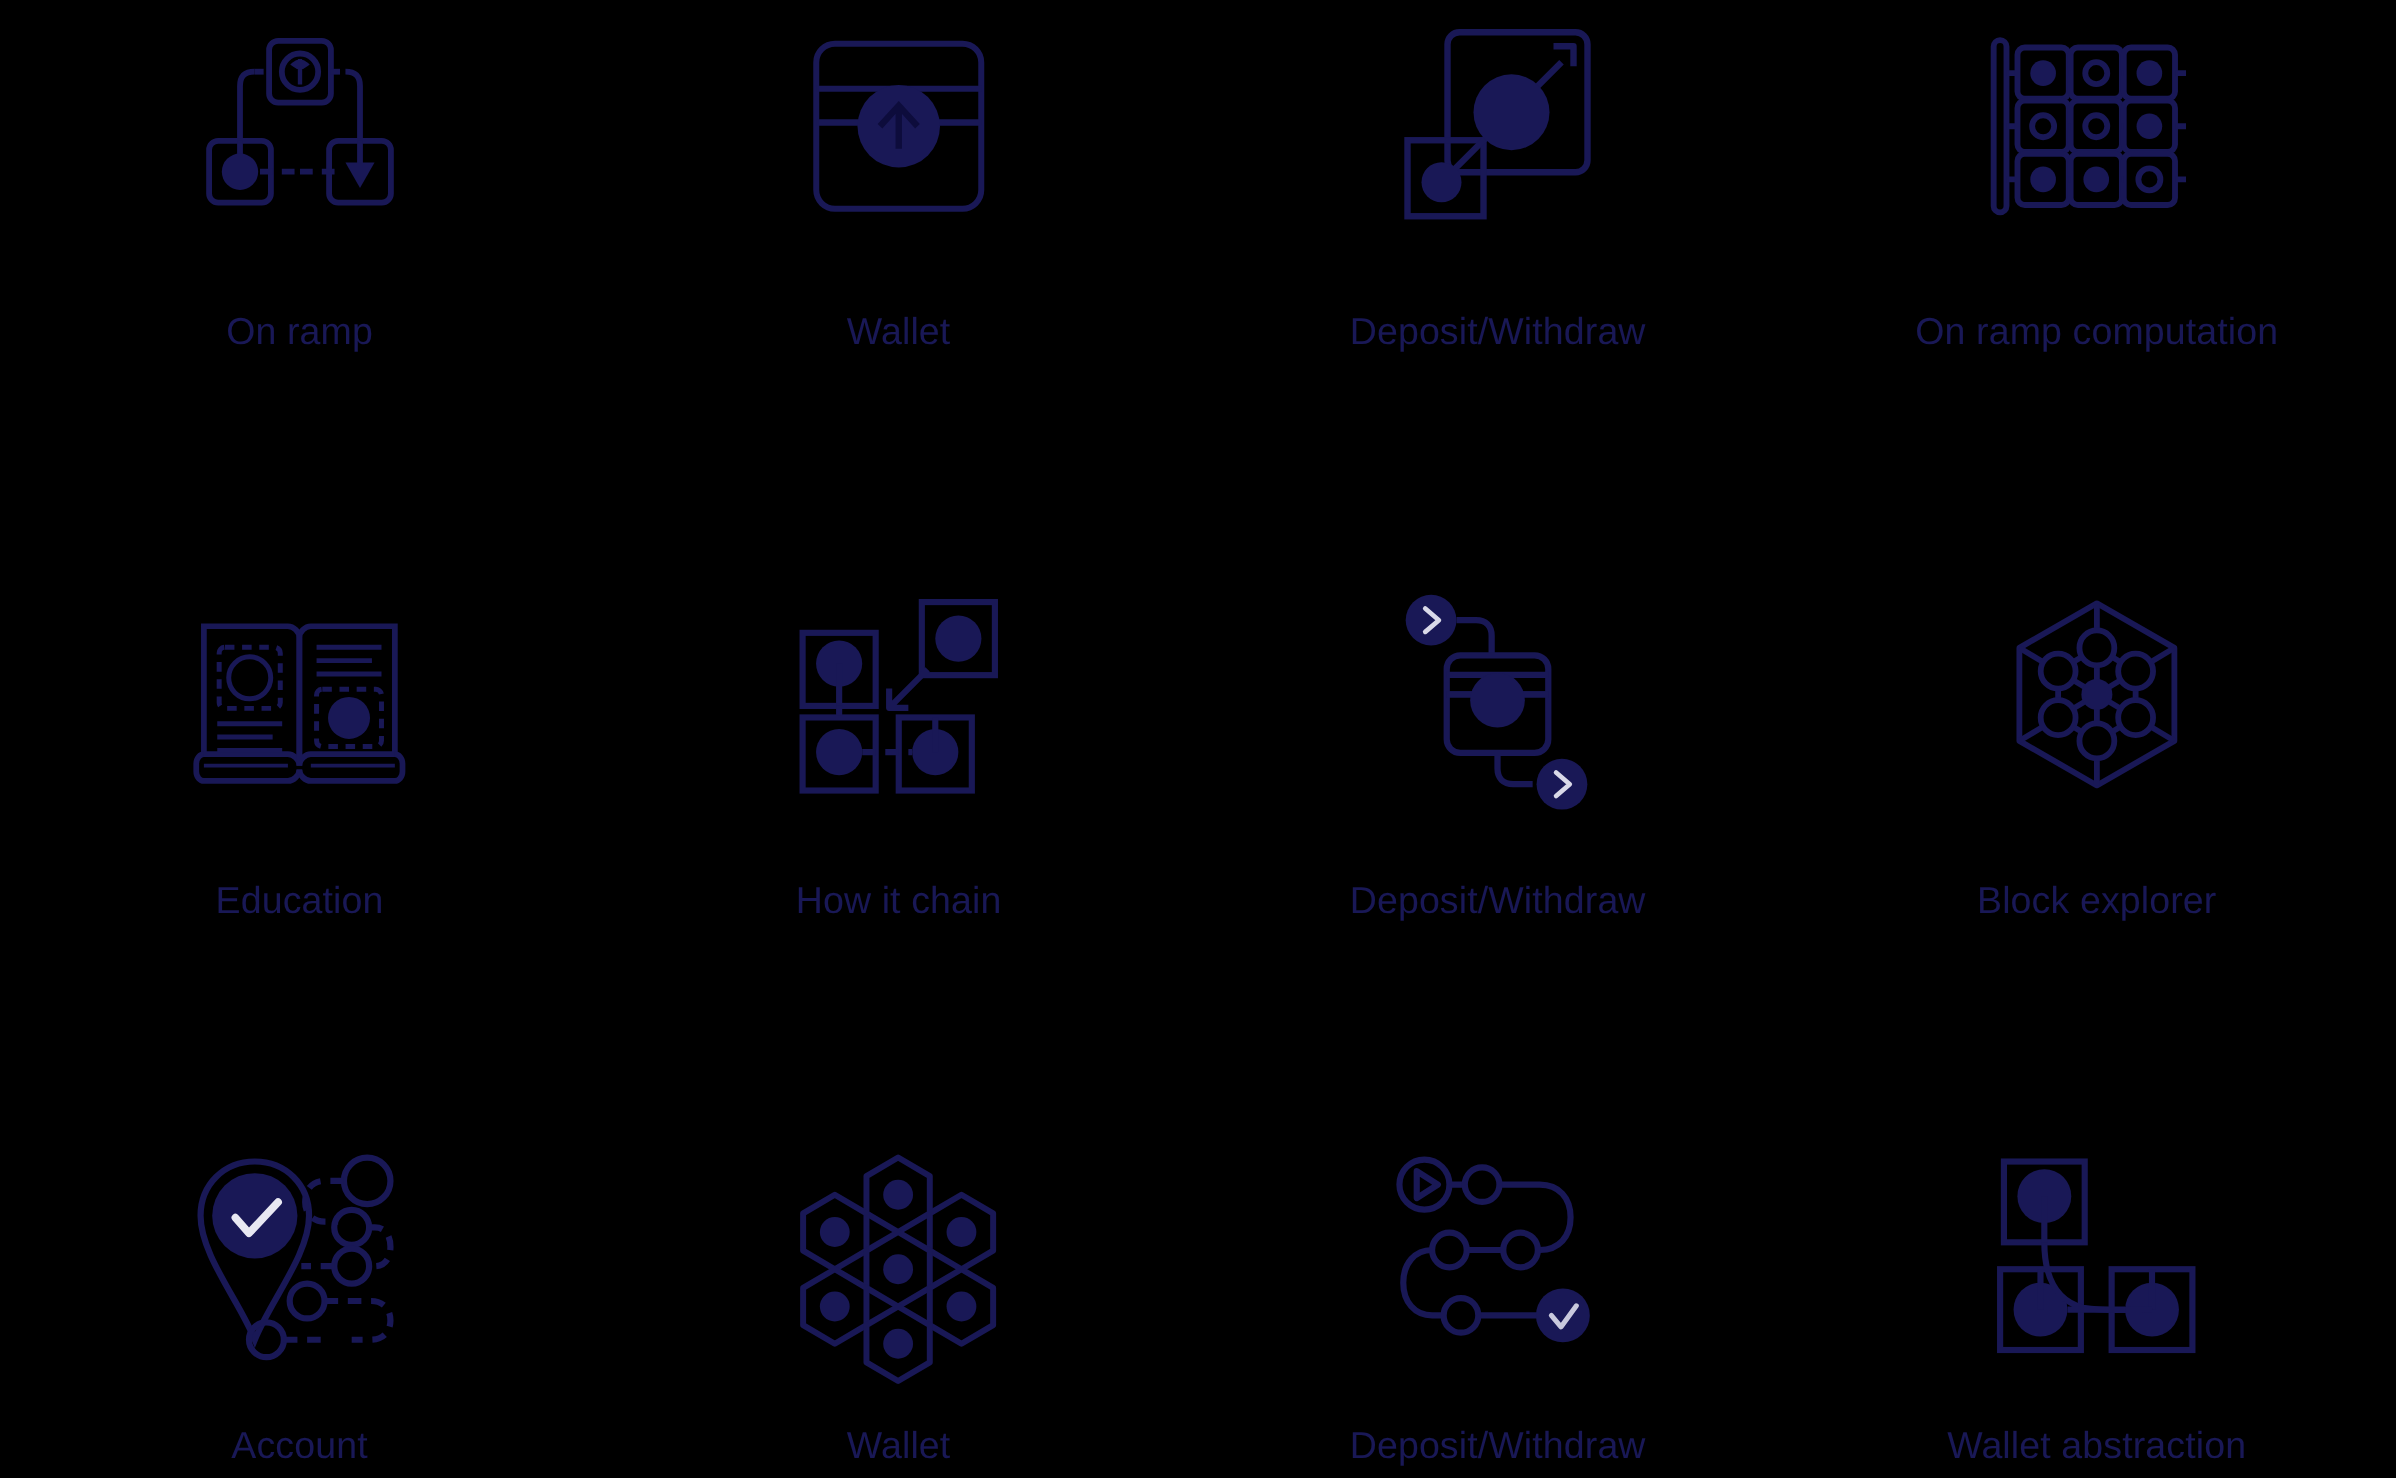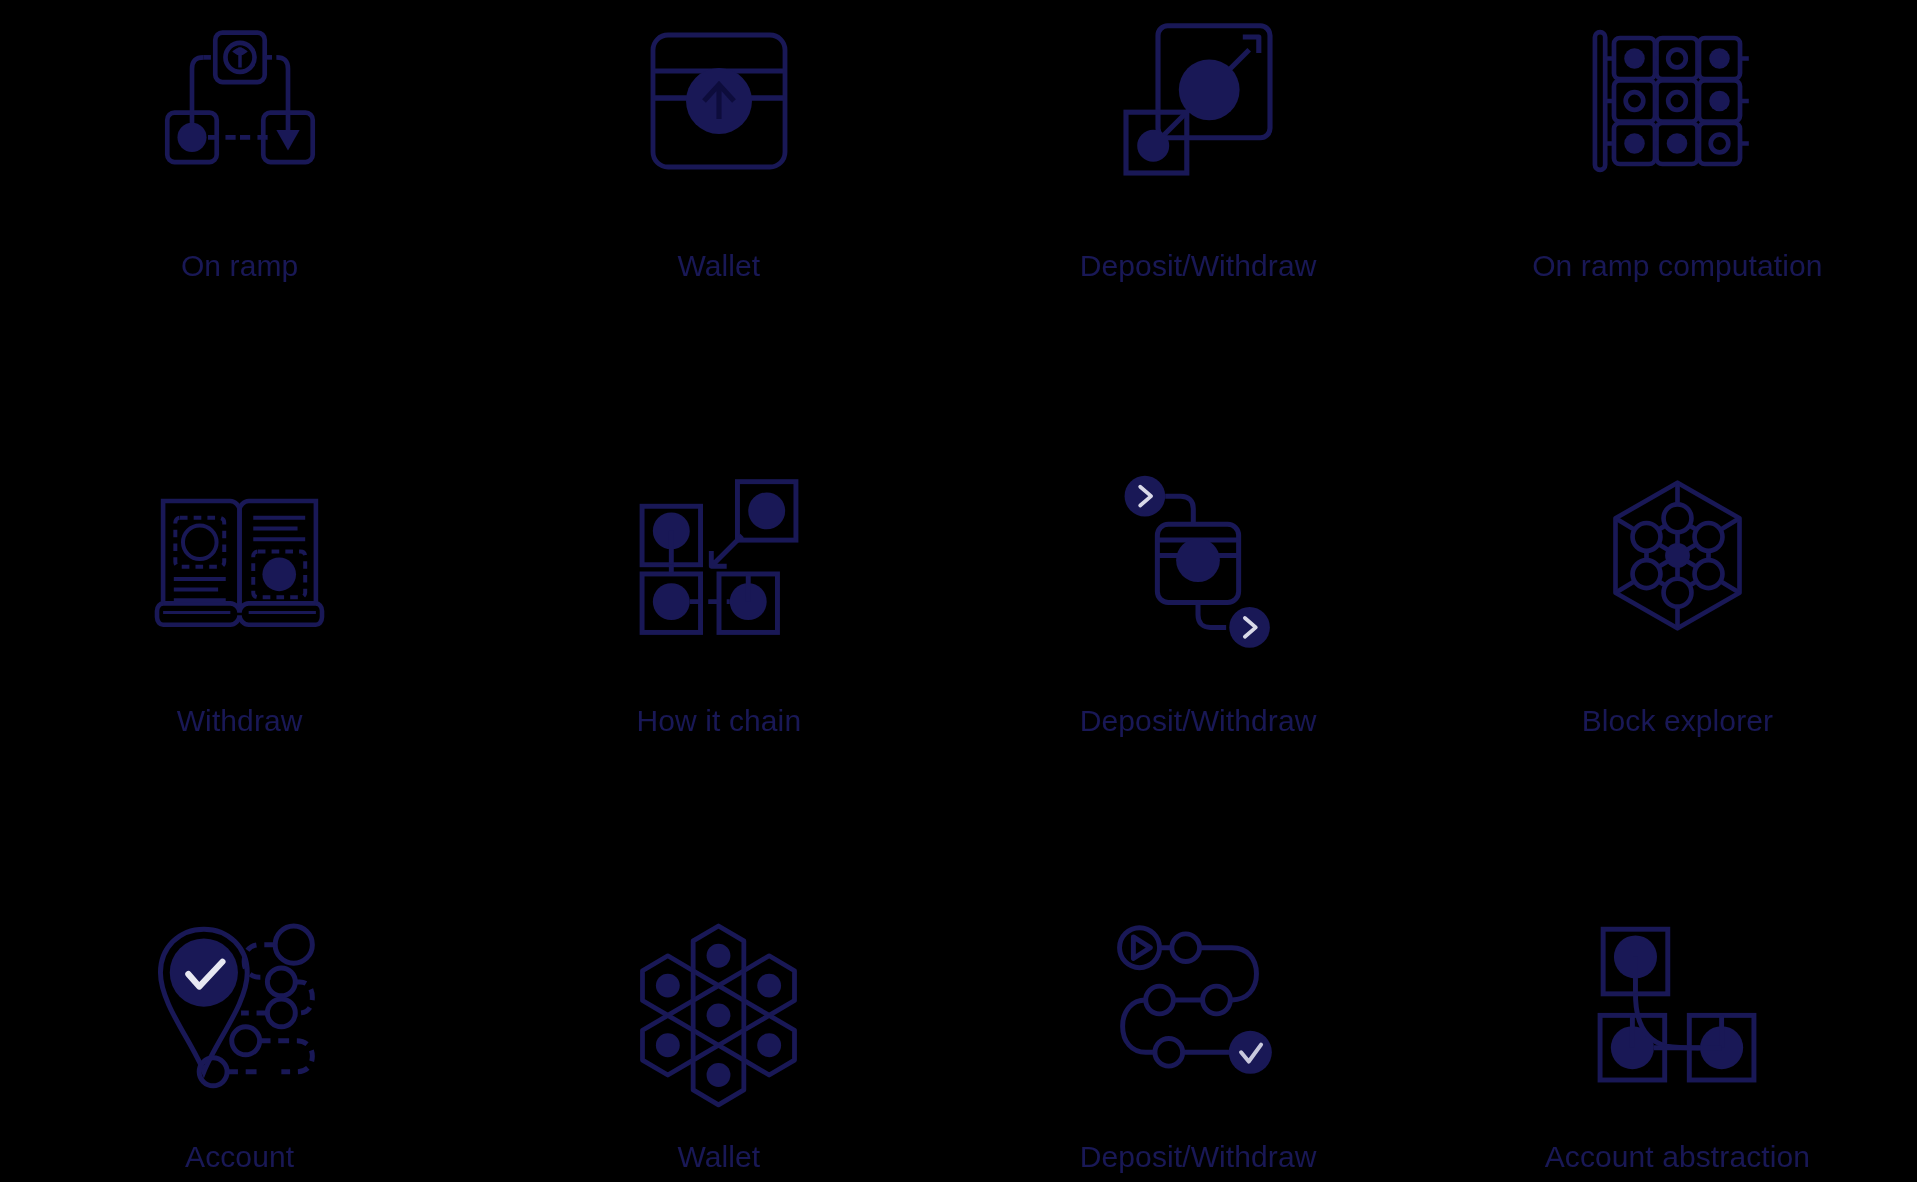--- a/index.html
+++ b/index.html
@@ -150,21 +150,21 @@
         <path d="M104 80 C106 80 108 82 108 85 V89 C108 92 106 94 104 94 H60 C57 94 54 91 54 88"></path>
         <path d="M4 86 H48 M104 86 H60" stroke-width="2"></path>
         <rect x="12" y="24" width="32" height="32" rx="3" stroke-dasharray="5 4" stroke-width="2.6"></rect>
         <circle cx="28" cy="40" r="11" stroke-width="2.6"></circle>
         <path d="M11 64 H45 M11 71 H40 M11 78 H45" stroke-width="2.6"></path>
         <path d="M63 24 H97 M63 31 H92 M63 38 H97" stroke-width="2.6"></path>
         <rect x="63" y="46" width="34" height="30" rx="3" stroke-dasharray="5 4" stroke-width="2.6"></rect>
         <circle cx="80" cy="61" r="11" fill="#191856" stroke="none"></circle>
       </svg>
     </div>
-    <div class="label">Withdraw</div>
+    <div class="label">Education</div>
   </div>
 
   <div class="cell r2">
     <div class="icon-wrap">
       <svg width="160" height="155" viewBox="0 0 104 100" fill="none" stroke="#191856" stroke-width="3.2">
         <rect x="2" y="18" width="38" height="38"></rect>
         <rect x="64" y="2" width="38" height="38"></rect>
         <rect x="2" y="62" width="38" height="38"></rect>
         <rect x="52" y="62" width="38" height="38"></rect>
         <circle cx="21" cy="34" r="12" fill="#191856" stroke="none"></circle>
@@ -290,16 +290,16 @@
         <circle cx="25" cy="20" r="14" fill="#191856" stroke="none"></circle>
         <circle cx="23" cy="79" r="14" fill="#191856" stroke="none"></circle>
         <circle cx="81" cy="79" r="14" fill="#191856" stroke="none"></circle>
         <path d="M25 20 V44"></path>
         <path d="M23 58 V79"></path>
         <path d="M81 58 V79"></path>
         <path d="M25 44 C25 60 30 74 45 78 C58 80 68 79 81 79"></path>
         <path d="M37 79 H67"></path>
       </svg>
     </div>
-    <div class="label">Account abstraction</div>
+    <div class="label">Wallet abstraction</div>
   </div>
 
 </div>
 
 </body></html>

